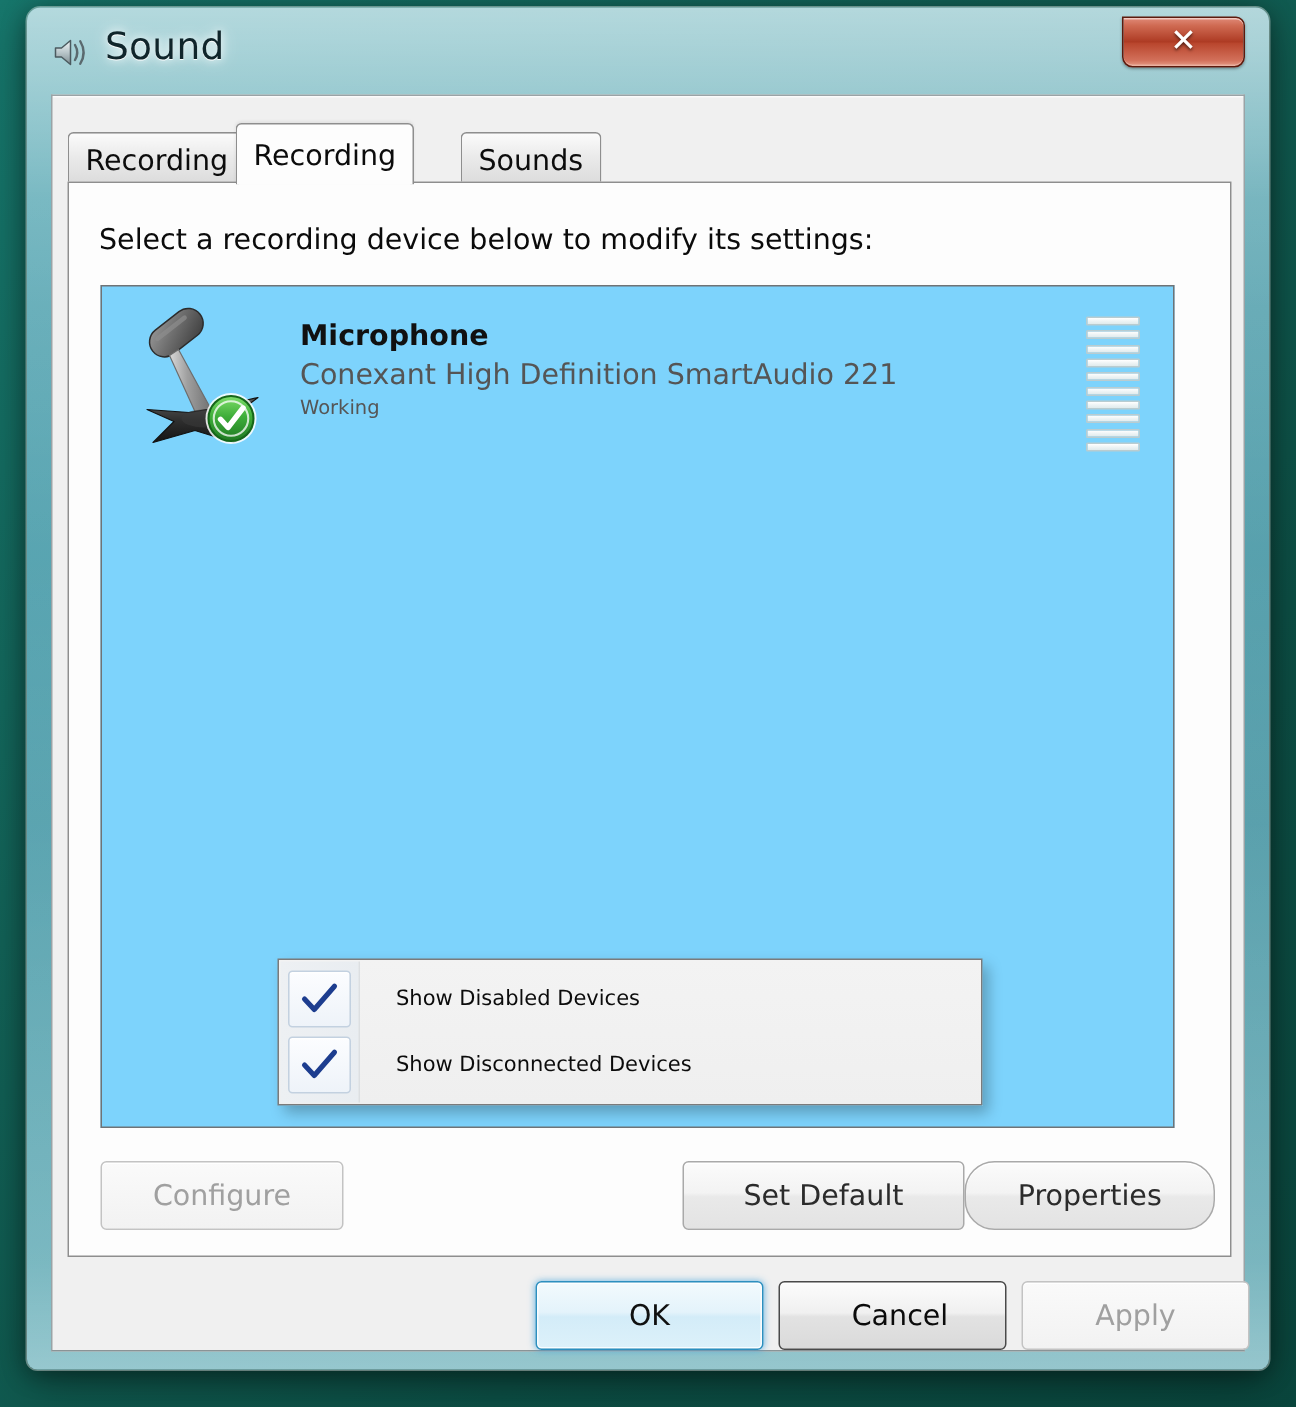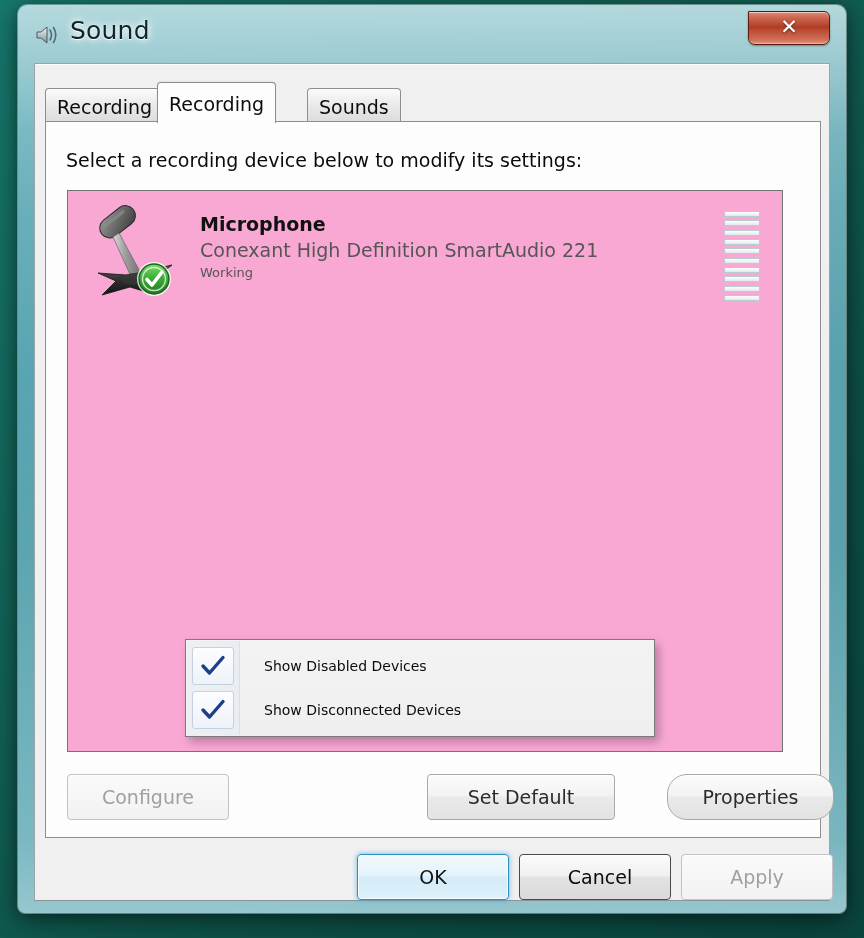--- a/index.html
+++ b/index.html
@@ -196,21 +196,21 @@
     white-space: nowrap;
   }
 
   
   #devicelist {
     position: absolute;
     left: 21px;
     top: 68px;
     width: 716px;
     height: 562px;
-    background: #f9a8d4;
+    background: #7dd3fc;
     border: 1px solid #6f7376;
     box-sizing: border-box;
     overflow: hidden;
   }
 
   .device-row {
     position: absolute;
     left: 0; top: 0;
     width: 714px;
     height: 118px;
@@ -351,22 +351,22 @@
       0 0 5px rgba(60,160,220,0.75);
     color: #101010;
   }
   .btn.cancel-btn {
     border: 1px solid #4a4a4a;
     background: linear-gradient(180deg, #fcfcfc 0%, #f0f0f0 46%, #e2e2e2 52%, #dadada 100%);
     color: #0b0b0b;
   }
 
   #btn-configure  { left: 21px;  top: 652px; width: 162px; height: 46px; line-height: 44px; }
-  #btn-setdefault { left: 381px; top: 652px; width: 188px; height: 46px; line-height: 44px; }
-  #btn-properties { left: 621px; top: 652px; width: 167px; height: 46px; line-height: 44px; border-radius: 20px; }
+  #btn-setdefault { left: 409px; top: 652px; width: 188px; height: 46px; line-height: 44px; }
+  #btn-properties { left: 597px; top: 652px; width: 167px; height: 46px; line-height: 44px; border-radius: 20px; }
 
   #btn-ok     { left: 322px; top: 790px; width: 152px; height: 46px; line-height: 44px; }
   #btn-cancel { left: 484px; top: 790px; width: 152px; height: 46px; line-height: 44px; padding-left: 10px; }
   #btn-apply  { left: 646px; top: 790px; width: 152px; height: 46px; line-height: 44px; }
 </style>
 </head>
 <body>
 
 <div id="desktop"></div>
 

